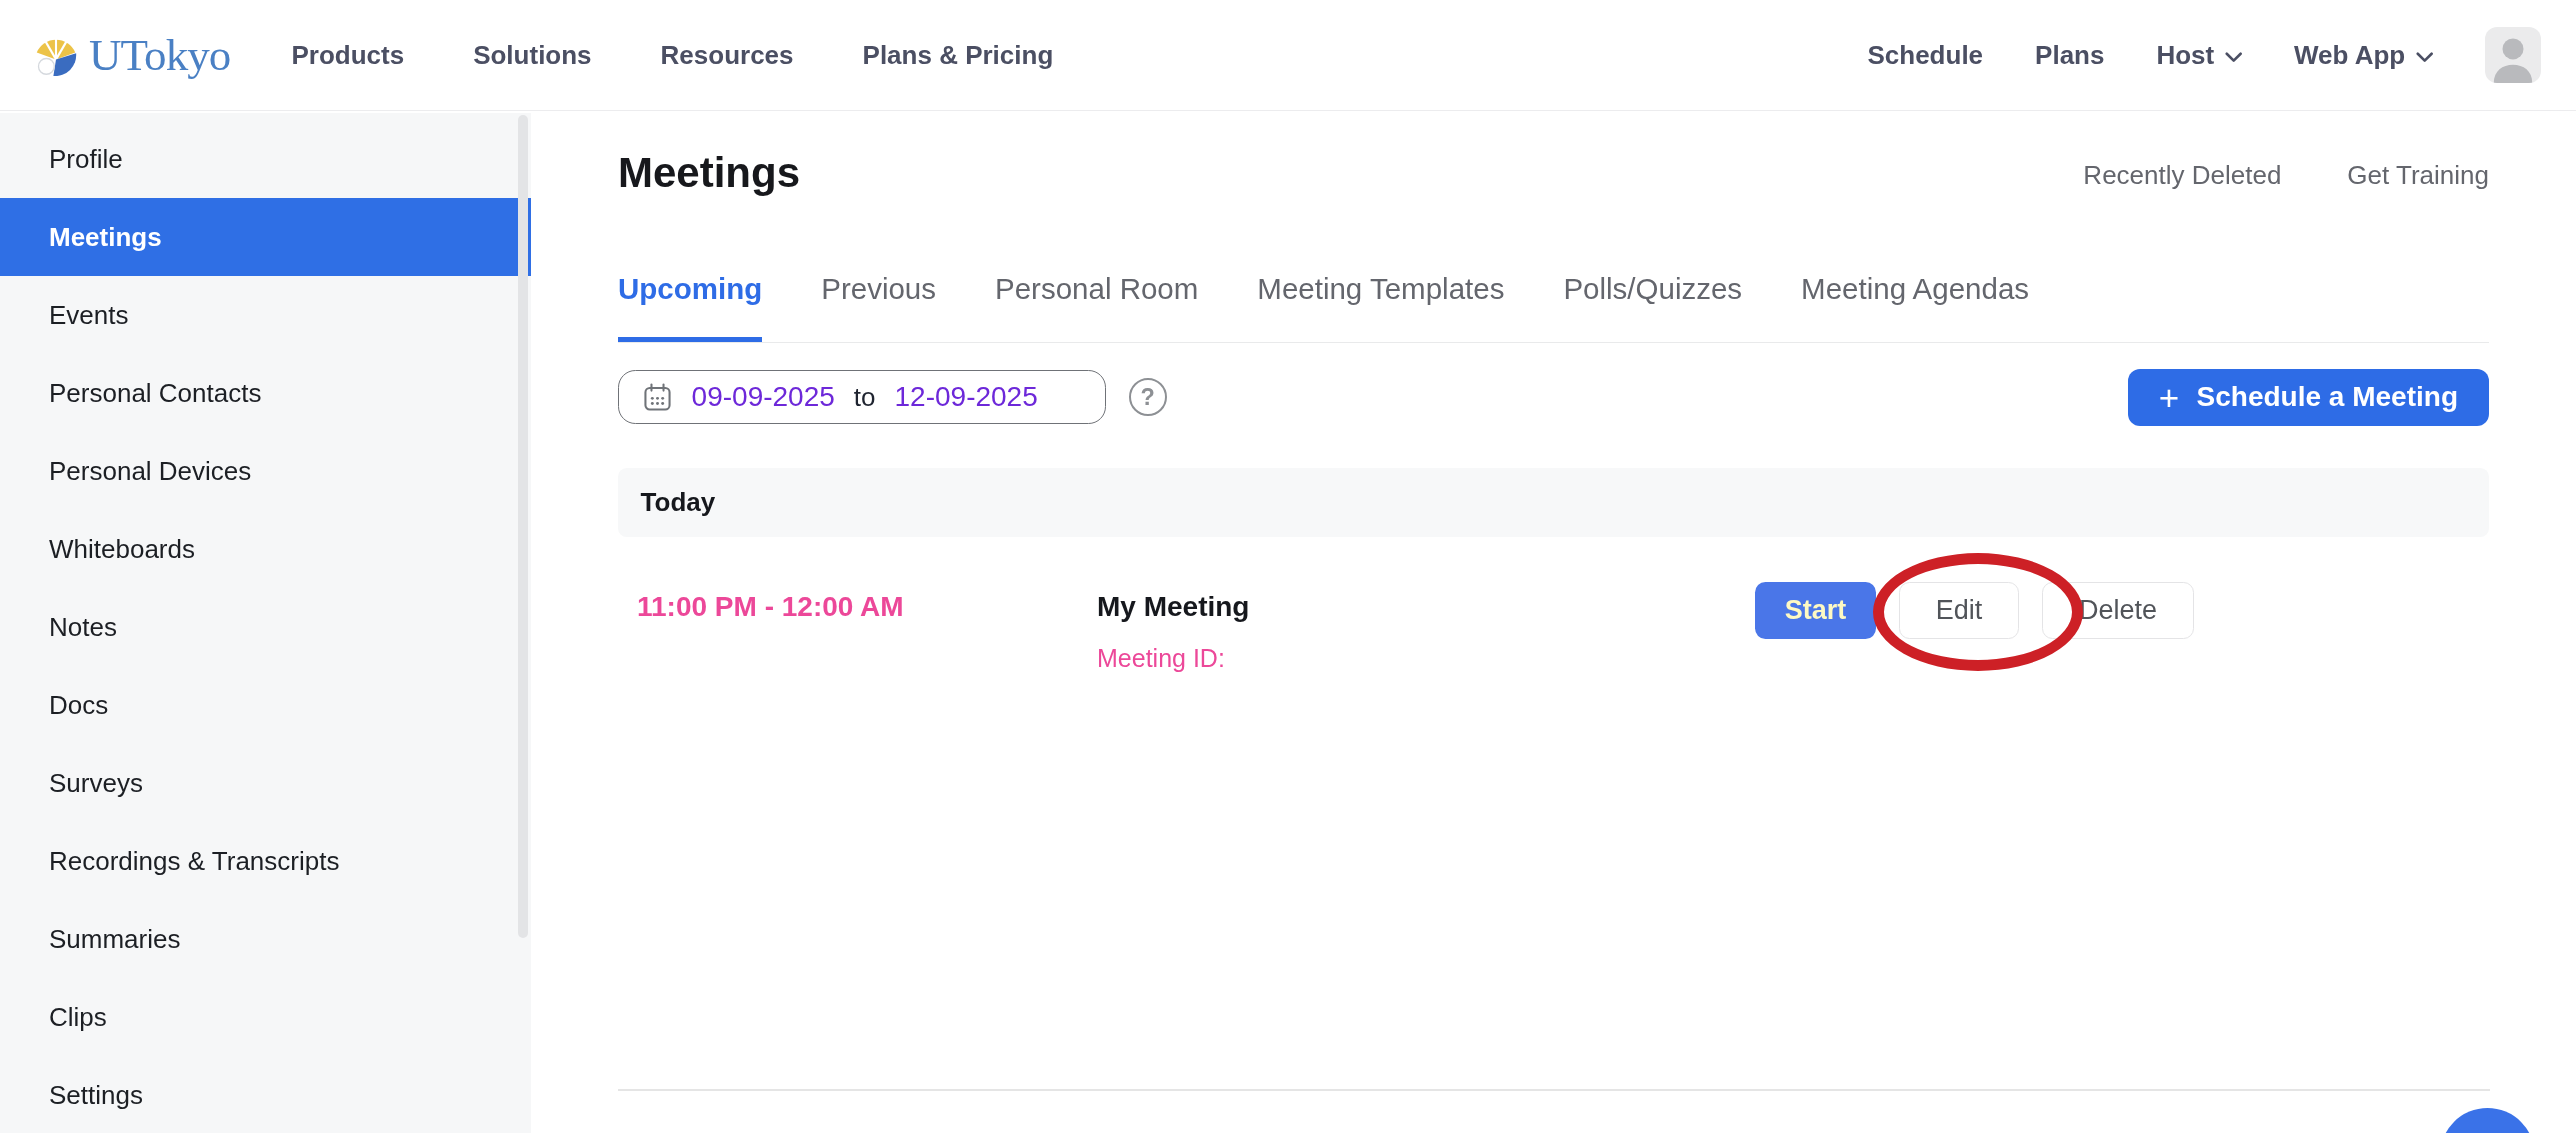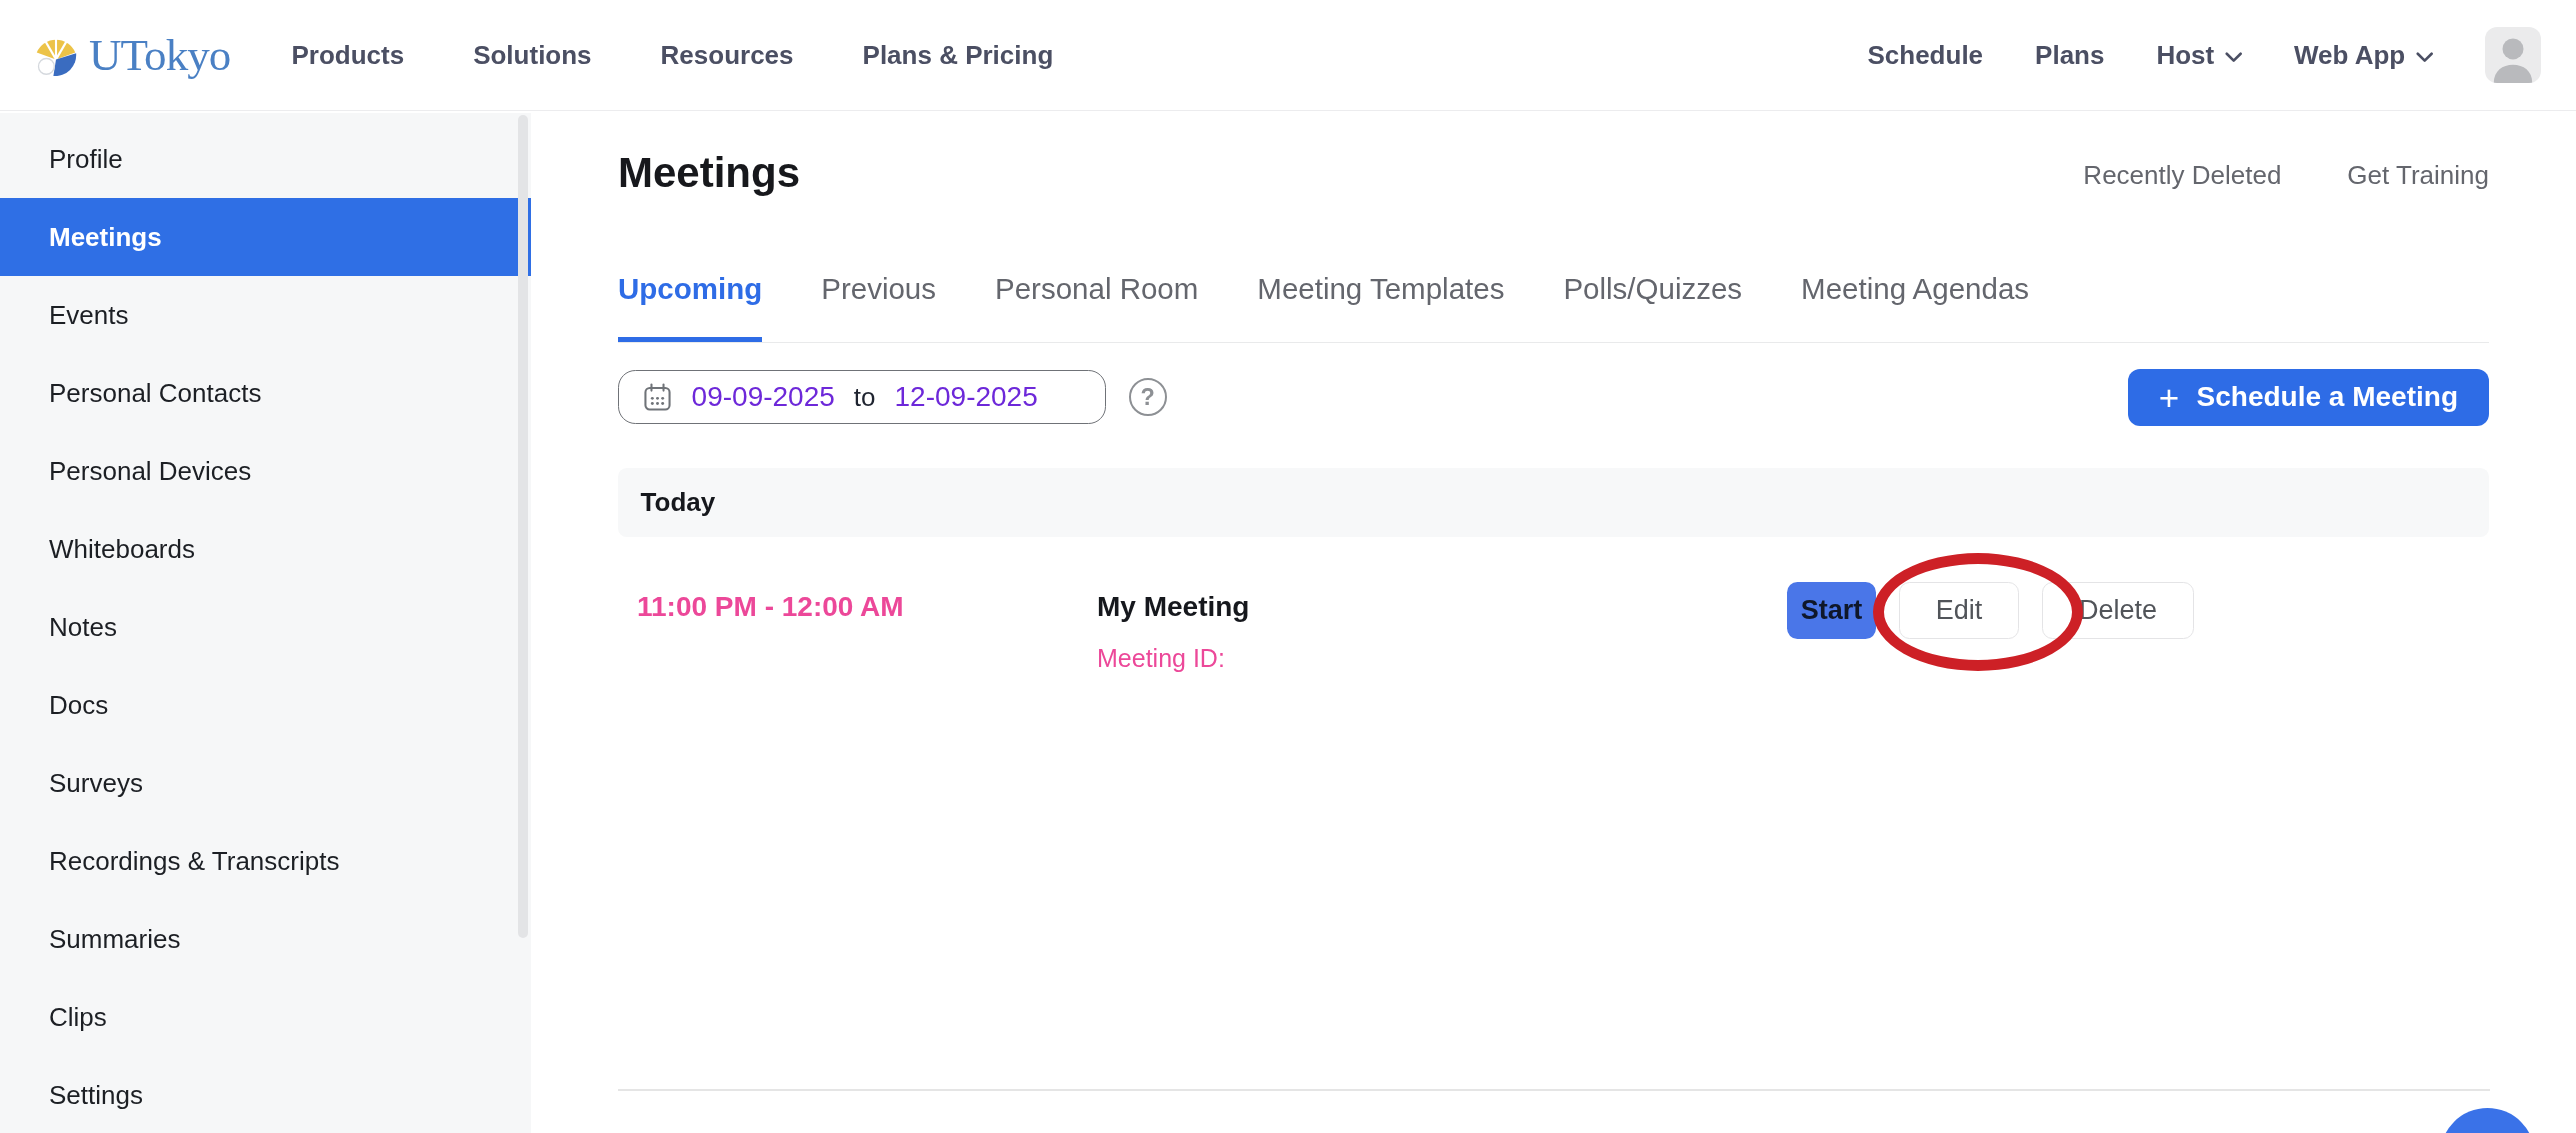--- a/index.html
+++ b/index.html
@@ -66,21 +66,21 @@
   .today-bar{margin-top:42px; height:69px; background:#f7f8f9; border-radius:8.7px; display:flex;
              align-items:center; padding-left:22.6px; font-size:26px; font-weight:700; color:#16181d;}
 
   .meeting-row{display:flex; align-items:flex-start; margin-top:45px; padding-left:19px;}
   .meeting-time{width:460px; font-size:28px; font-weight:700; color:#ec4899; padding-top:8.7px; white-space:nowrap;}
   .meeting-title{font-size:28px; font-weight:700; color:#16181d; padding-top:8.7px;}
   .meeting-id{margin-top:21px; font-size:25px; color:#ec4899;}
   .meeting-actions{margin-left:auto; margin-right:295px; display:flex; gap:22.6px;}
   .btn{height:57px; border-radius:10.4px; font-size:27px; display:flex; align-items:center;
        justify-content:center; cursor:pointer; font-family:inherit; white-space:nowrap;}
-  .btn-start{background:var(--start-button); color:#0f172a; border:none; padding:0 14px; font-weight:600;}
+  .btn-start{background:var(--start-button); color:#fef9c3; border:none; padding:0 30px; font-weight:600;}
   .btn-plain{background:#fff; border:1.7px solid #e4e4e6; color:#515459; padding:3px 36px;}
 
   .list-divider{position:absolute; left:87px; right:86px; top:976px; height:1.7px; background:#e5e5e5;}
   .fab{position:absolute; left:2440px; top:1108px; width:95px; height:95px; border-radius:50%;
        background:var(--fab-blue); border:none; cursor:pointer; z-index:2;}
 
   .annotation-ellipse{position:absolute; left:1873px; top:553px; width:210px; height:118px;
        border:11.3px solid var(--annotation-red); border-radius:50%; box-sizing:border-box;
        z-index:6; pointer-events:none;}
 </style>

